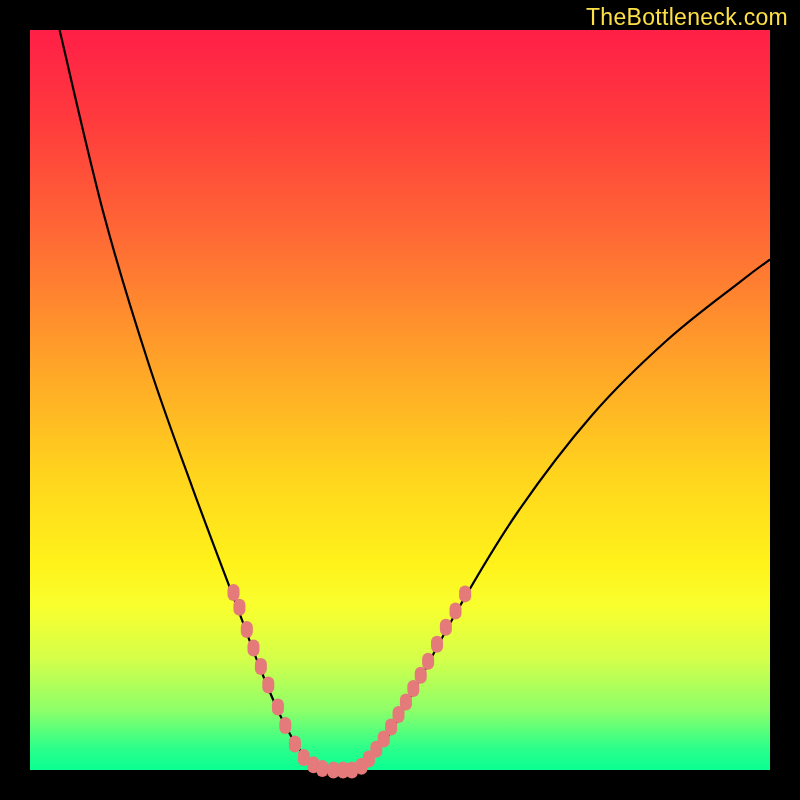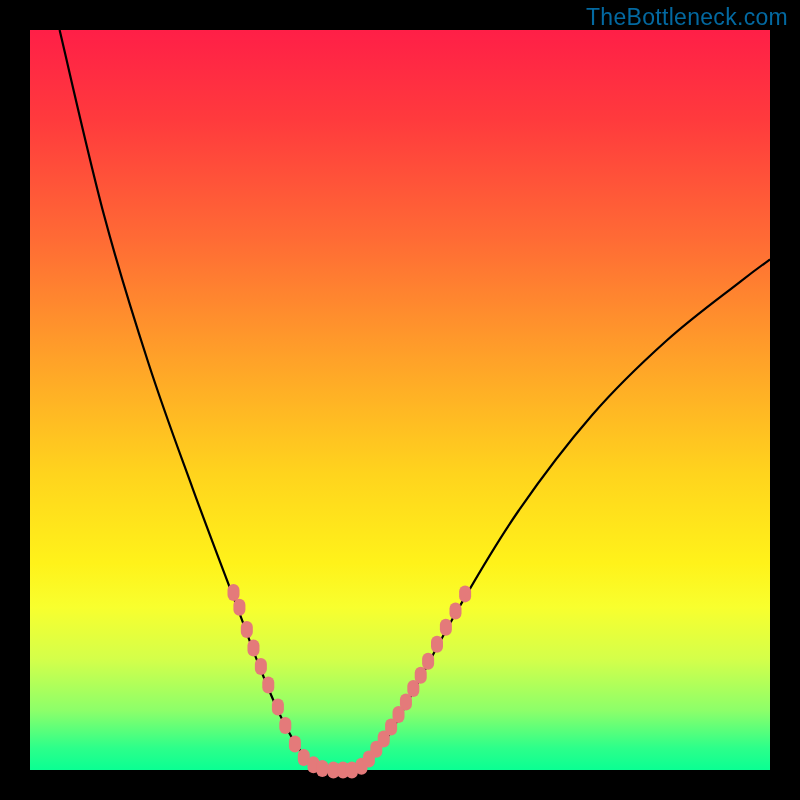--- a/index.html
+++ b/index.html
@@ -3,21 +3,21 @@
 <meta charset="utf-8">
 <style>
   * { margin: 0; padding: 0; box-sizing: border-box; }
   html, body { width: 800px; height: 800px; overflow: hidden; }
   body { background: #000; position: relative; font-family: Arial, Helvetica, sans-serif; }
 
   .watermark {
     position: absolute;
     top: 4px;
     right: 12px;
-    color: #0369a1;
+    color: #fde047;
     font-size: 23px;
     font-weight: 400;
     letter-spacing: 0.3px;
     z-index: 10;
   }
 
   .plot-frame {
     position: absolute;
     left: 30px;
     top: 30px;

